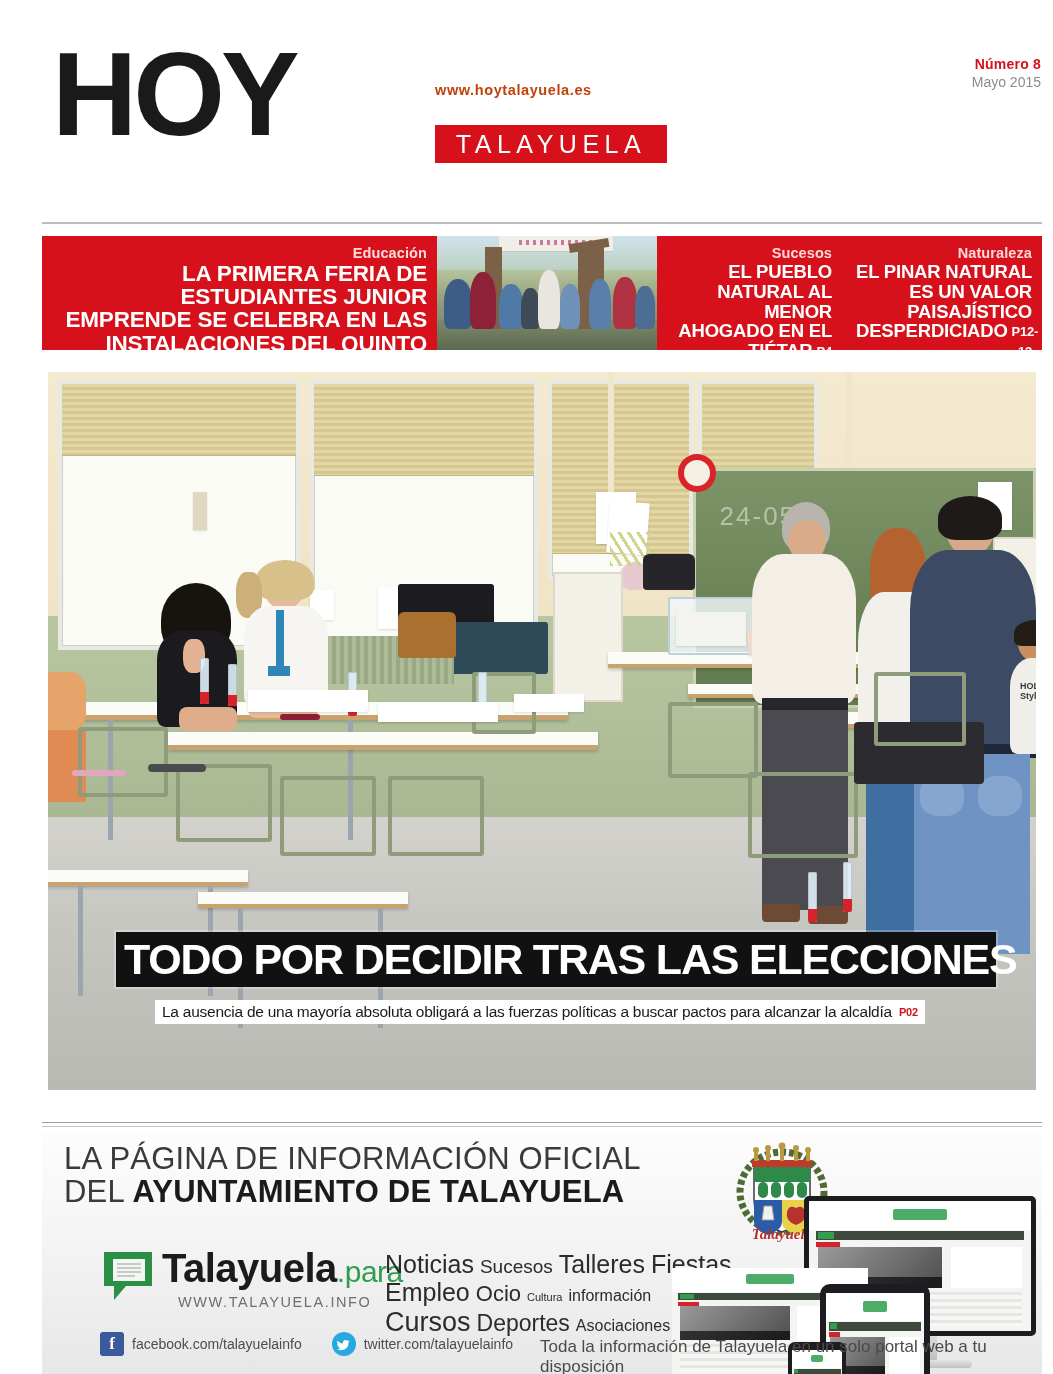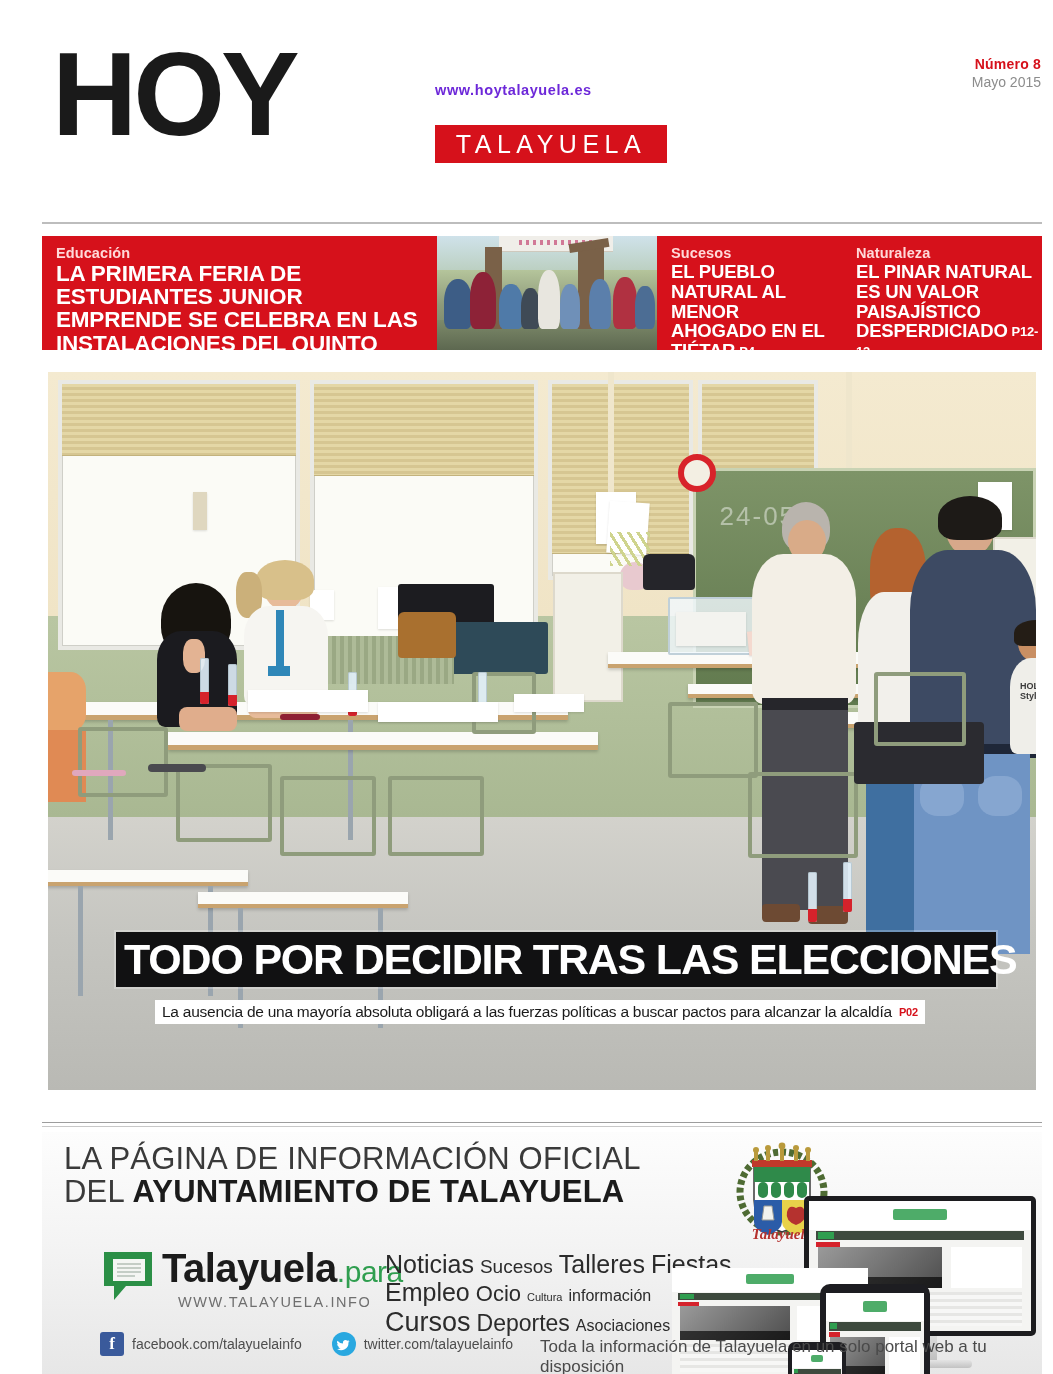--- a/index.html
+++ b/index.html
@@ -15,21 +15,21 @@
   
   .masthead { position: absolute; left: 0; top: 0; width: 1053px; height: 215px; }
   .logo-hoy {
     position: absolute; left: 52px; top: 38px;
     font-family: "Liberation Sans", sans-serif;
     font-weight: bold; font-size: 118px; letter-spacing: -4px;
     color: #1a1a1a; line-height: 0.95;
   }
   .site-url {
     position: absolute; left: 435px; top: 82px;
-    font-size: 14.5px; font-weight: bold; color: #6d28d9;
+    font-size: 14.5px; font-weight: bold; color: #c2410c;
     letter-spacing: 0.6px;
   }
   .talayuela-box {
     position: absolute; left: 435px; top: 125px;
     width: 232px; height: 38px;
     background: #D6111B;
     display: flex; align-items: center; justify-content: center;
   }
   .talayuela-box span {
     color: #fff; font-size: 25px; letter-spacing: 5.5px; font-weight: normal;
@@ -39,21 +39,21 @@
   .issue-date { font-size: 14px; color: #8c8c8c; margin-top: 2px; }
 
   .top-rule {
     position: absolute; left: 42px; top: 222px; width: 1000px; height: 2px;
     background: #bdbdbd;
   }
 
   
   .teaser-band {
     position: absolute; left: 42px; top: 236px; width: 1000px; height: 114px;
-    background: #D6111B; display: flex;
+    background: #D6111B; display: flex; text-align: right;
   }
   .teaser {
     position: relative; padding: 9px 10px 0 14px; color: #fff;
   }
   .teaser.t1 { width: 395px; }
   .teaser.t2 { width: 185px; }
   .teaser.t3 { width: 200px; }
   .teaser-kicker {
     font-size: 14.5px; font-weight: bold; color: #ffd9d9;
     margin-bottom: 1px; letter-spacing: 0.1px;

